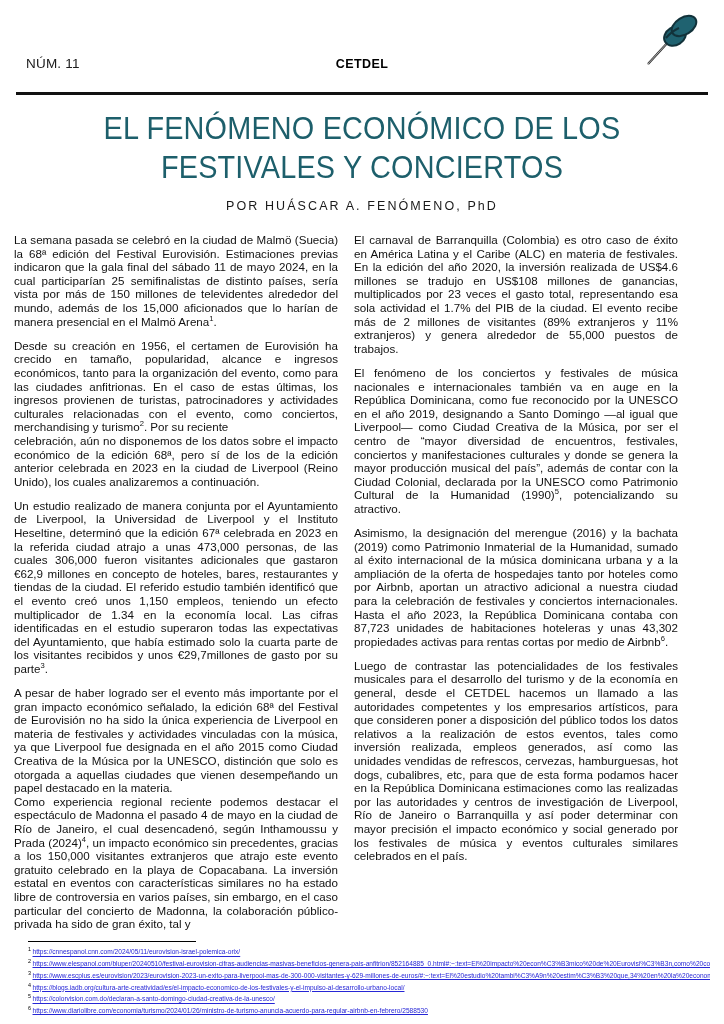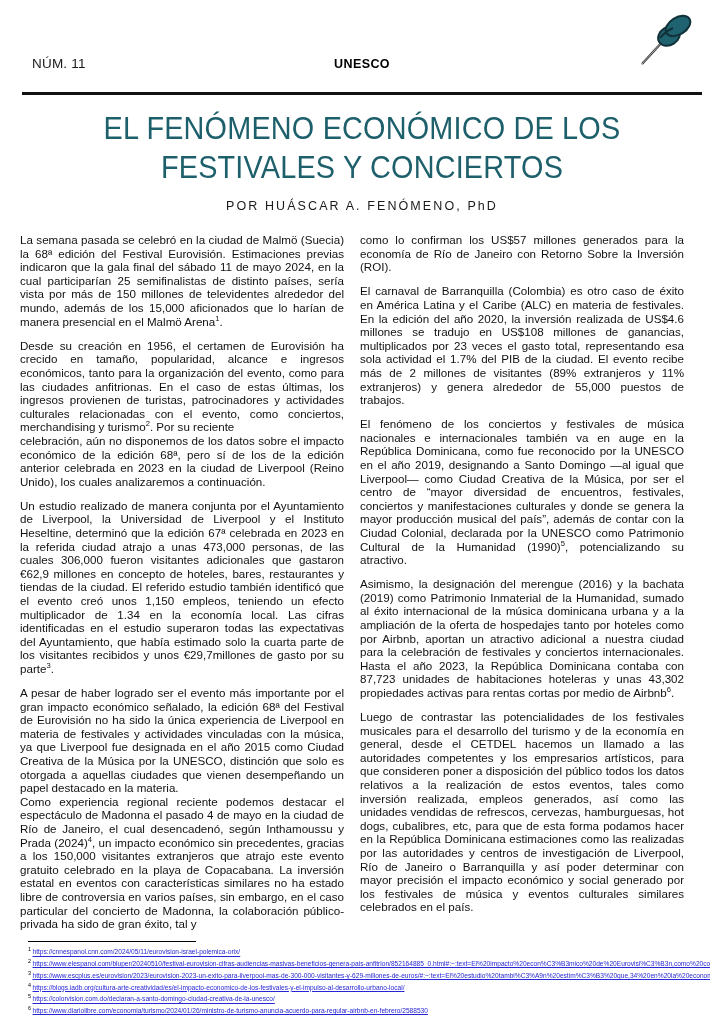--- a/index.html
+++ b/index.html
@@ -13,21 +13,21 @@
     position: relative;
     font-family: "Liberation Sans", sans-serif;
     color: #000000;
     overflow: hidden;
   }
   .page {
     position: relative;
     width: 724px;
     height: 1024px;
     box-sizing: border-box;
-    padding: 0 20px;
+    padding: 0 14px;
   }
 
   
   .masthead {
     position: relative;
     height: 92px;
   }
   .issue-number {
     position: absolute;
     left: 12px;
@@ -144,21 +144,21 @@
     text-decoration: underline;
   }
 </style>
 </head>
 <body>
 
 <div class="page">
 
   <div class="masthead">
     <div class="issue-number">NÚM. 11</div>
-    <div class="section-name">UNESCO</div>
+    <div class="section-name">CETDEL</div>
     <div class="pushpin">
       <svg viewBox="0 0 60 62" width="60" height="62">
 
         <line x1="6" y1="58" x2="28" y2="34" stroke="#2f2f2f" stroke-width="2.2"></line>
         <line x1="5.5" y1="58.5" x2="27" y2="35" stroke="#bdbdbd" stroke-width="0.9"></line>
 
         <ellipse cx="33" cy="30" rx="11.5" ry="9" transform="rotate(-32 33 30)" fill="#1f6270" stroke="#12323a" stroke-width="2"></ellipse>
 
         <ellipse cx="42" cy="20" rx="13.5" ry="8.5" transform="rotate(-32 42 20)" fill="#1f6270" stroke="#12323a" stroke-width="2"></ellipse>
 
@@ -186,21 +186,20 @@
       <p class="tight" style="margin-top:-10.5px"><span>celebración, aún no disponemos de los datos sobre el impacto económico de la edición 68ª, pero sí de los de la edición anterior celebrada en 2023 en la ciudad de Liverpool (Reino Unido), los cuales analizaremos a continuación.</span></p>
 
       <p style="margin-top:10.5px"><span>Un estudio realizado de manera conjunta por el Ayuntamiento de Liverpool, la Universidad de Liverpool y el Instituto Heseltine, determinó que la edición 67ª celebrada en 2023 en la referida ciudad atrajo a unas 473,000 personas, de las cuales 306,000 fueron visitantes adicionales que gastaron €62,9 millones en concepto de hoteles, bares, restaurantes y tiendas de la ciudad. El referido estudio también identificó que el evento creó unos 1,150 empleos, teniendo un efecto multiplicador de 1.34 en la economía local. Las cifras identificadas en el estudio superaron todas las expectativas del Ayuntamiento, que había estimado solo la cuarta parte de los visitantes recibidos y unos €29,7millones de gasto por su parte</span><sup>3</sup><span>.</span></p>
 
       <p class="tight"><span>A pesar de haber logrado ser el evento más importante por el gran impacto económico señalado, la edición 68ª del Festival de Eurovisión no ha sido la única experiencia de Liverpool en materia de festivales y actividades vinculadas con la música, ya que Liverpool fue designada en el año 2015 como Ciudad Creativa de la Música por la UNESCO, distinción que solo es otorgada a aquellas ciudades que vienen desempeñando un papel destacado en la materia.</span></p>
 
       <p><span>Como experiencia regional reciente podemos destacar el espectáculo de Madonna el pasado 4 de mayo en la ciudad de Río de Janeiro, el cual desencadenó, según Inthamoussu y Prada (2024)</span><sup>4</sup><span>, un impacto económico sin precedentes, gracias a los 150,000 visitantes extranjeros que atrajo este evento gratuito celebrado en la playa de Copacabana. La inversión estatal en eventos con características similares no ha estado libre de controversia en varios países, sin embargo, en el caso particular del concierto de Madonna, la colaboración público-privada ha sido de gran éxito, tal y</span></p>
     </div>
 
     <div class="col">
-      <p><span>como lo confirman los US$57 millones generados para la economía de Río de Janeiro con Retorno Sobre la Inversión (ROI).</span></p>
 
       <p><span>El carnaval de Barranquilla (Colombia) es otro caso de éxito en América Latina y el Caribe (ALC) en materia de festivales. En la edición del año 2020, la inversión realizada de US$4.6 millones se tradujo en US$108 millones de ganancias, multiplicados por 23 veces el gasto total, representando esa sola actividad el 1.7% del PIB de la ciudad. El evento recibe más de 2 millones de visitantes (89% extranjeros y 11% extranjeros) y genera alrededor de 55,000 puestos de trabajos.</span></p>
 
       <p><span>El fenómeno de los conciertos y festivales de música nacionales e internacionales también va en auge en la República Dominicana, como fue reconocido por la UNESCO en el año 2019, designando a Santo Domingo —al igual que Liverpool— como Ciudad Creativa de la Música, por ser el centro de “mayor diversidad de encuentros, festivales, conciertos y manifestaciones culturales y donde se genera la mayor producción musical del país”, además de contar con la Ciudad Colonial, declarada por la UNESCO como Patrimonio Cultural de la Humanidad (1990)</span><sup>5</sup><span>, potencializando su atractivo.</span></p>
 
       <p><span>Asimismo, la designación del merengue (2016) y la bachata (2019) como Patrimonio Inmaterial de la Humanidad, sumado al éxito internacional de la música dominicana urbana y a la ampliación de la oferta de hospedajes tanto por hoteles como por Airbnb, aportan un atractivo adicional a nuestra ciudad para la celebración de festivales y conciertos internacionales. Hasta el año 2023, la República Dominicana contaba con 87,723 unidades de habitaciones hoteleras y unas 43,302 propiedades activas para rentas cortas por medio de Airbnb</span><sup>6</sup><span>.</span></p>
 
       <p><span>Luego de contrastar las potencialidades de los festivales musicales para el desarrollo del turismo y de la economía en general, desde el CETDEL hacemos un llamado a las autoridades competentes y los empresarios artísticos, para que consideren poner a disposición del público todos los datos relativos a la realización de estos eventos, tales como inversión realizada, empleos generados, así como las unidades vendidas de refrescos, cervezas, hamburguesas, hot dogs, cubalibres, etc, para que de esta forma podamos hacer en la República Dominicana estimaciones como las realizadas por las autoridades y centros de investigación de Liverpool, Río de Janeiro o Barranquilla y así poder determinar con mayor precisión el impacto económico y social generado por los festivales de música y eventos culturales similares celebrados en el país.</span></p>
     </div>
   </div>

